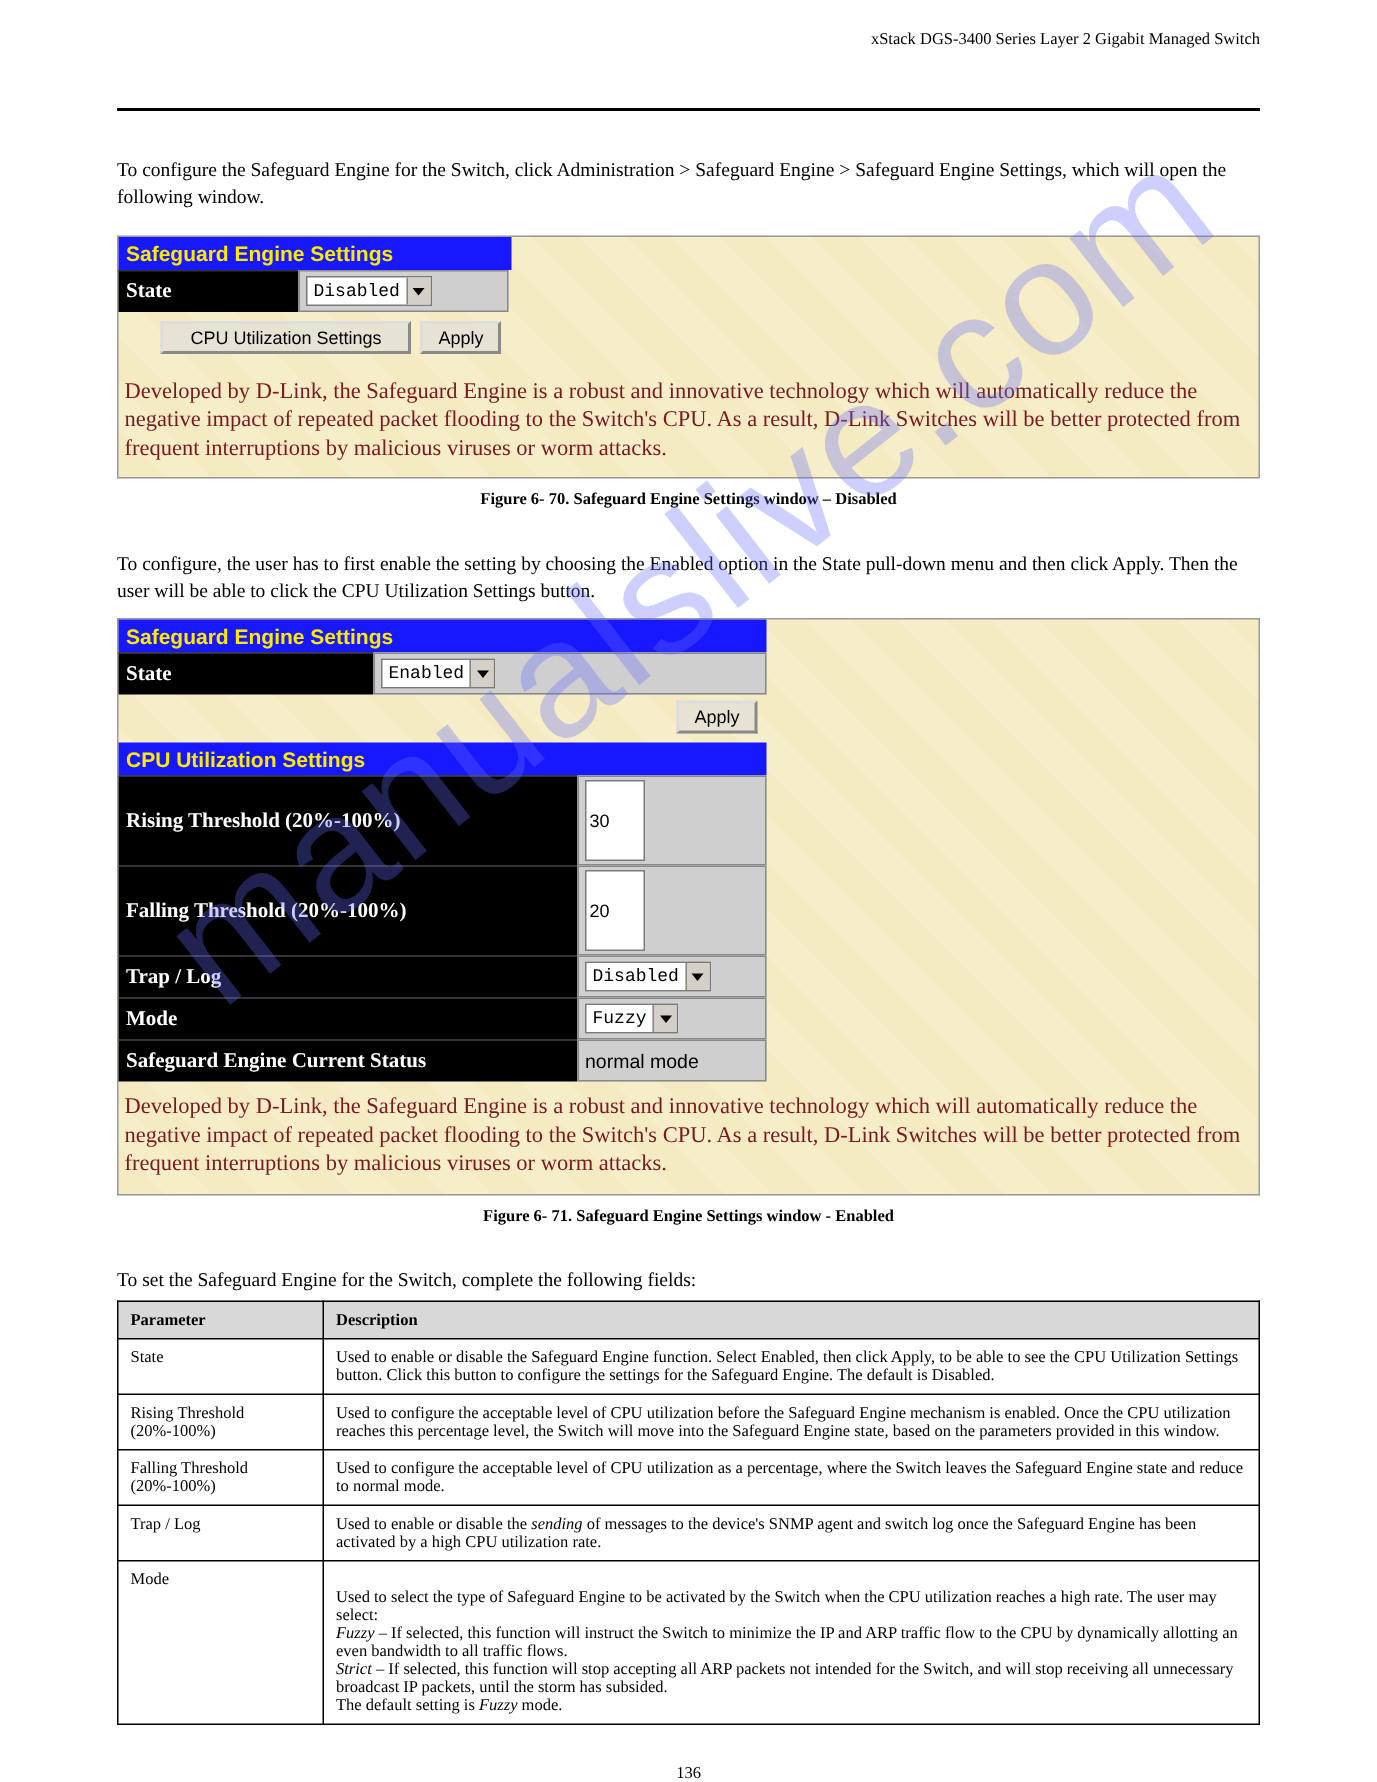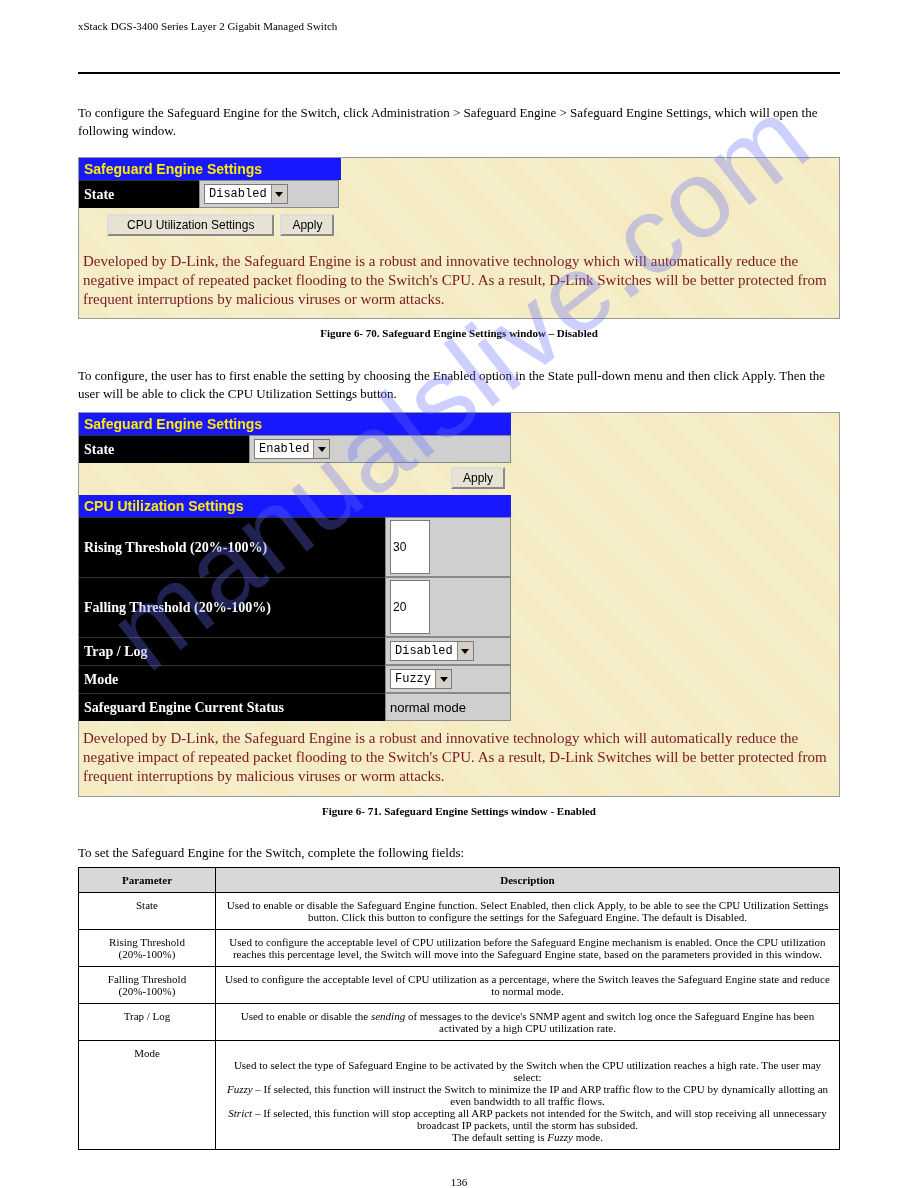--- a/index.html
+++ b/index.html
@@ -14,21 +14,21 @@
   .page-wrap {
     padding: 20px 78px 60px 78px;
   }
   .header-bar {
     border-top: 2px solid #000;
     margin-top: 36px;
     margin-bottom: 30px;
   }
   .header-row {
     display: flex;
-    justify-content: flex-start;
+    justify-content: flex-end;
     font-size: 11px;
     padding-bottom: 4px;
   }
   .intro-text {
     margin: 4px 0 18px 0;
     line-height: 1.35;
   }
   .figure-box {
     border: 1px solid #999;
     background: #f5ecc8;
@@ -139,21 +139,21 @@
   .params-intro { margin: 6px 0 6px 0; }
   table.params {
     border-collapse: collapse;
     width: 100%;
   }
   table.params th, table.params td {
     border: 1px solid #000;
     font-size: 11px;
     padding: 6px 8px;
     vertical-align: top;
-    text-align: center;
+    text-align: left;
   }
   table.params th.hdr {
     background: #d8d8d8;
     font-weight: bold;
   }
   .watermark {
     position: absolute;
     left: 0; right: 0;
     top: 320px;
     pointer-events: none;

